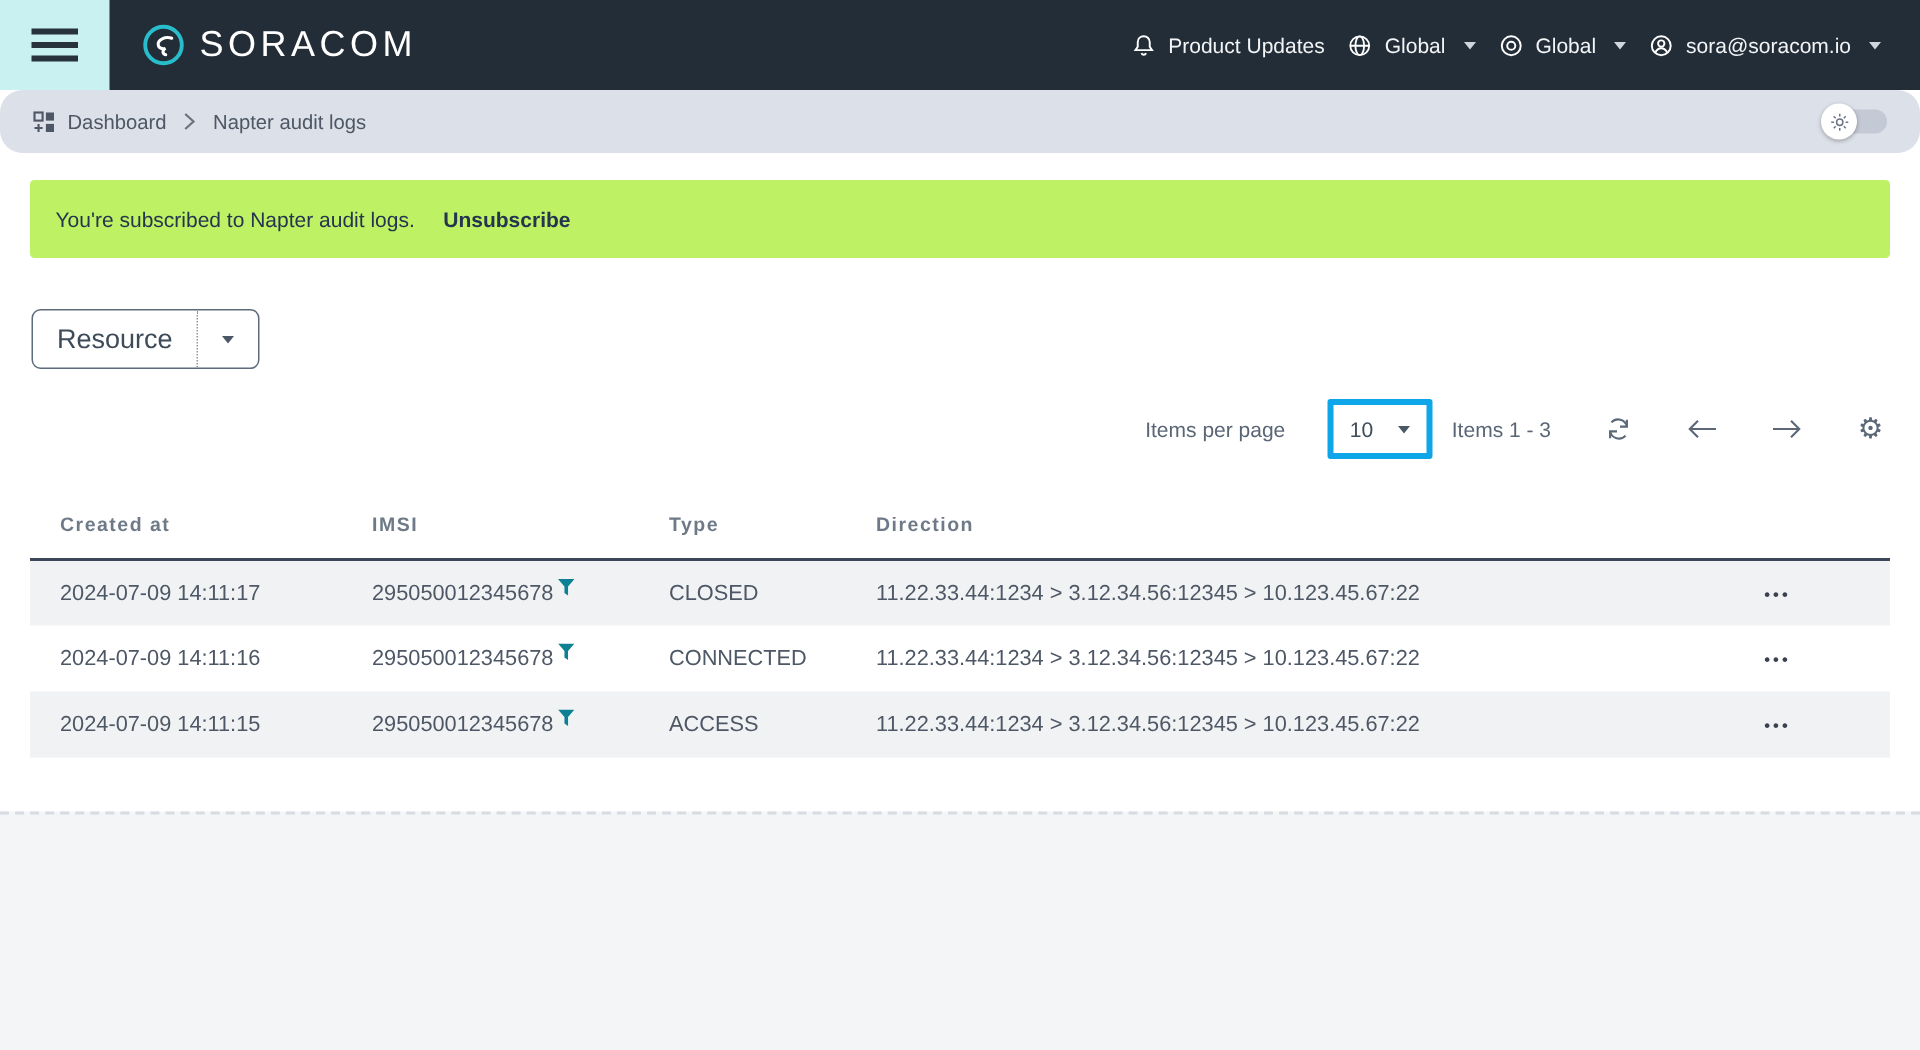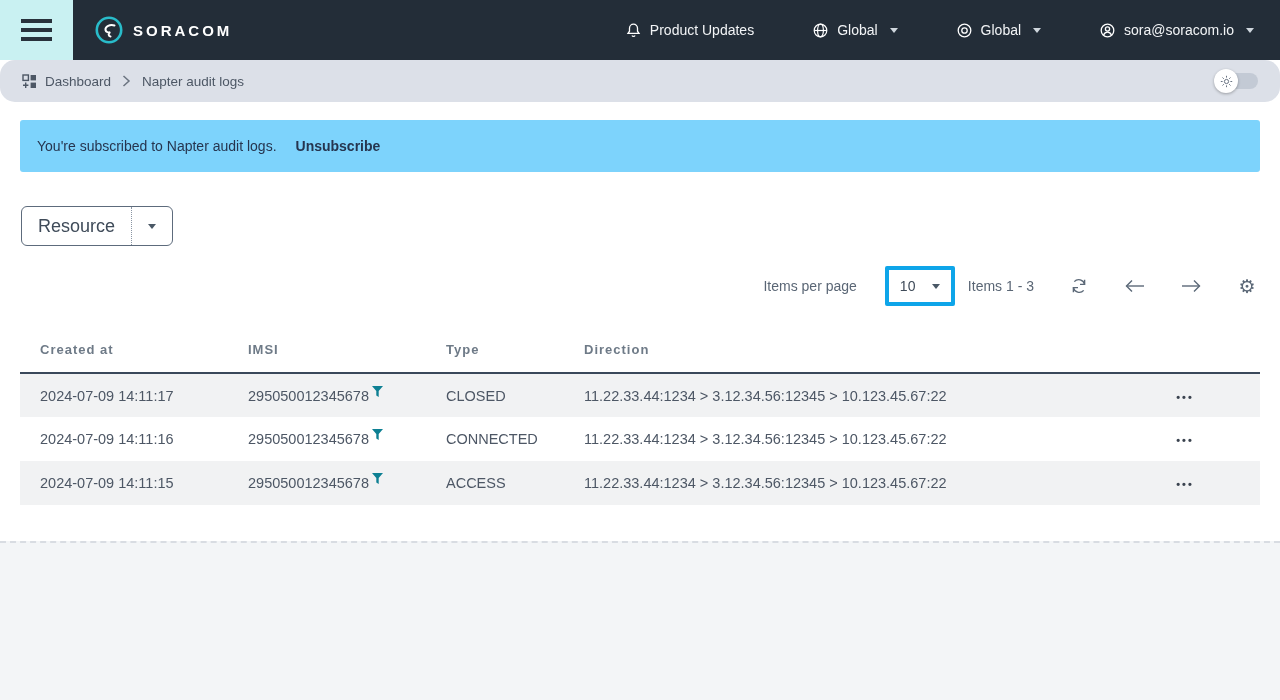--- a/index.html
+++ b/index.html
@@ -13,40 +13,40 @@
   }
 
   
   .topbar { height:60px; background:#232d38; display:flex; align-items:center; flex-shrink:0; }
   .hamburger {
     width:73px; height:60px; background:#c9f1f2; border:none; cursor:pointer;
     display:flex; flex-direction:column; justify-content:center; align-items:center; gap:5px; flex-shrink:0;
   }
   .hamburger .bar { width:31px; height:4px; background:#28323c; }
   .brand { display:flex; align-items:center; gap:10px; margin-left:22px; cursor:pointer; }
-  .brand-name { color:#ffffff; font-size:15px; font-weight:700; letter-spacing:3px; }
-  .nav-right { margin-left:auto; display:flex; align-items:flex-end; gap:58px; margin-right:26px; }
+  .brand-name { color:#ffffff; font-size:24px; font-weight:400; letter-spacing:3px; }
+  .nav-right { margin-left:auto; display:flex; align-items:flex-end; gap:15px; margin-right:26px; }
   .nav-item { display:flex; align-items:center; gap:8px; color:#f2f4f6; font-size:14px; cursor:pointer; background:none; border:none; }
   .nav-item svg { stroke:#ffffff; }
   .caret { width:0; height:0; border-left:4.5px solid transparent; border-right:4.5px solid transparent; border-top:5.5px solid #cfd6dd; margin-left:4px; }
 
   
   .crumbbar { height:42px; background:#dce0e8; display:flex; align-items:center; padding:0 22px; flex-shrink:0;border-radius:15px; }
   .crumb-home { display:flex; align-items:center; gap:8px; color:#4d5765; font-size:13.5px; cursor:pointer; background:none; border:none; }
   .crumb-sep { margin:0 11px; display:flex; align-items:center; }
   .crumb-current { color:#4d5765; font-size:13.5px; }
   .theme-toggle { margin-left:auto; position:relative; width:42px; height:16px; background:#c3cad5; border-radius:8px; border:none; cursor:pointer; }
   .theme-knob {
     position:absolute; left:-2px; top:-4px; width:24px; height:24px; border-radius:50%;
     background:#ffffff; box-shadow:0 1px 3px rgba(0,0,0,.3); display:flex; align-items:center; justify-content:center;
   }
 
   
   .banner {
-    margin:18px 20px 0; height:52px; background:#7dd3fc; border-radius:3px;
+    margin:18px 20px 0; height:52px; background:#bef264; border-radius:3px;
     display:flex; align-items:center; padding:0 17px; font-size:14px; color:#26354f;
   }
   .banner-action { font-weight:700; color:#26354f; margin-left:19px; cursor:pointer; background:none; border:none; font-size:14px; }
 
   
   .resource-btn {
     margin:34px 0 0 21px; display:inline-flex; align-items:stretch; height:40px;
     background:#fff; border:1.5px solid #5d6b7c; border-radius:6px; cursor:pointer; overflow:hidden;
   }
   .resource-label { display:flex; align-items:center; padding:0 16px; font-size:18px; color:#3f4b59; }

